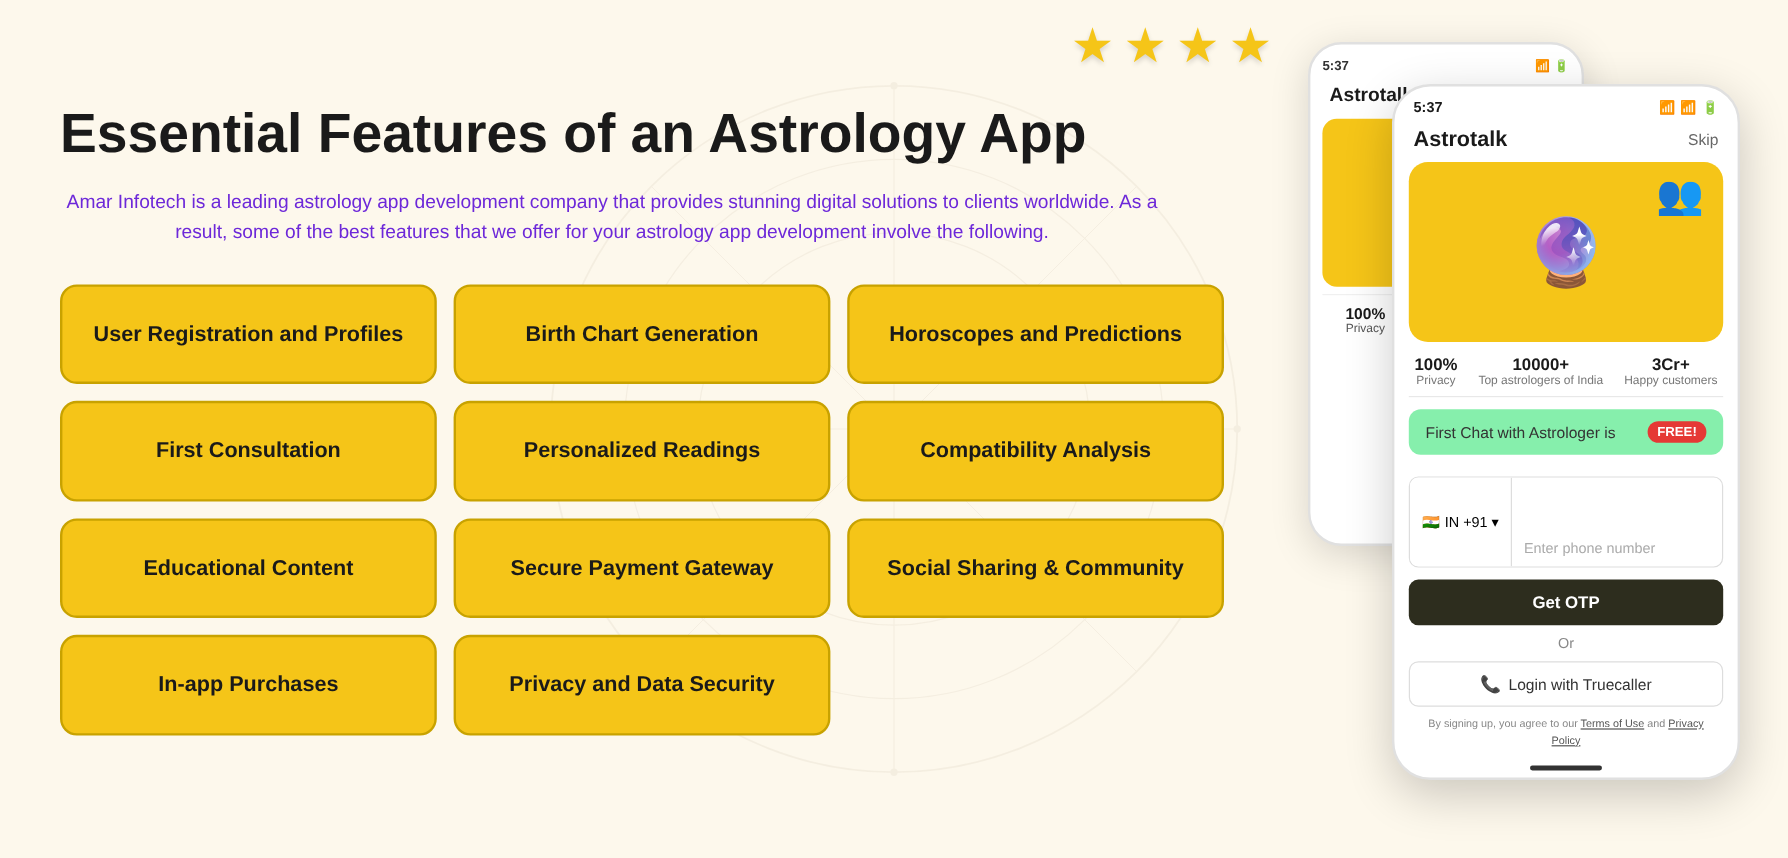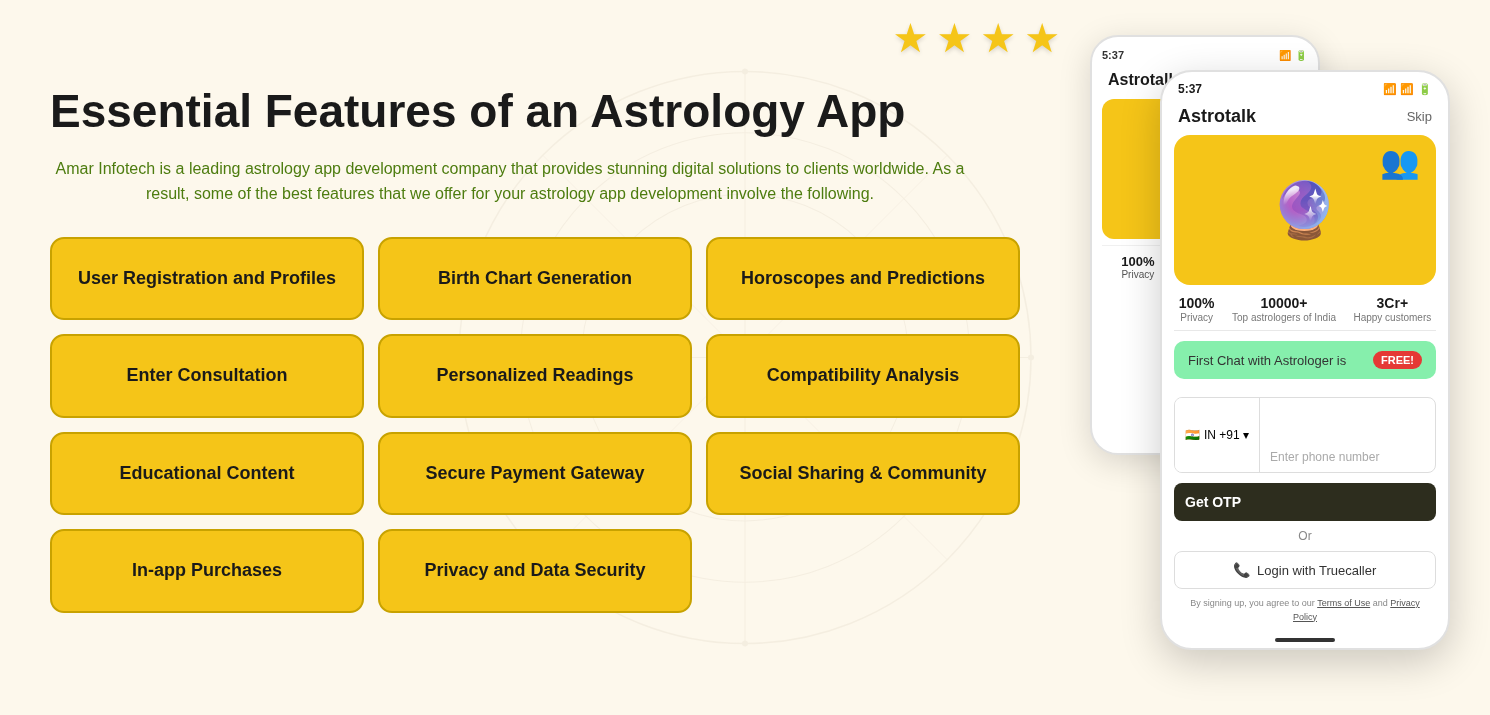--- a/index.html
+++ b/index.html
@@ -54,21 +54,21 @@
       font-size: 46px;
       font-weight: 900;
       color: #1a1a1a;
       line-height: 1.15;
       margin-bottom: 18px;
       margin-top: 55px;
     }
 
     .subtitle {
       font-size: 16px;
-      color: #4d7c0f;
+      color: #6d28d9;
       line-height: 1.6;
       text-align: center;
       max-width: 920px;
       margin-bottom: 30px;
     }
 
     .features-grid {
       display: grid;
       grid-template-columns: repeat(3, 1fr);
       gap: 14px;
@@ -314,20 +314,21 @@
       padding: 8px 10px;
       font-size: 12px;
       color: #aaa;
       flex: 1;
       margin-top: 44px;
     }
 
     .otp-btn {
       background: #2d2d1e;
       color: #fff;
+      text-align: center;
       padding: 11px;
       border-radius: 8px;
       font-size: 14px;
       font-weight: 600;
       margin-bottom: 8px;
     }
 
     .or-text {
       text-align: center;
       font-size: 12px;
@@ -420,21 +421,21 @@
     <h1 class="main-title">Essential Features of an Astrology App</h1>
 
     <p class="subtitle">Amar Infotech is a leading astrology app development company that provides stunning digital solutions to clients worldwide. As a result, some of the best features that we offer for your astrology app development involve the following.</p>
 
     <div class="features-grid">
 
       <div class="feature-btn">User Registration and Profiles</div>
       <div class="feature-btn">Birth Chart Generation</div>
       <div class="feature-btn">Horoscopes and Predictions</div>
 
-      <div class="feature-btn">Enter Consultation</div>
+      <div class="feature-btn">First Consultation</div>
       <div class="feature-btn">Personalized Readings</div>
       <div class="feature-btn">Compatibility Analysis</div>
 
       <div class="feature-btn">Educational Content</div>
       <div class="feature-btn">Secure Payment Gateway</div>
       <div class="feature-btn">Social Sharing &amp; Community</div>
 
       <div class="feature-btn">In-app Purchases</div>
       <div class="feature-btn">Privacy and Data Security</div>
 

